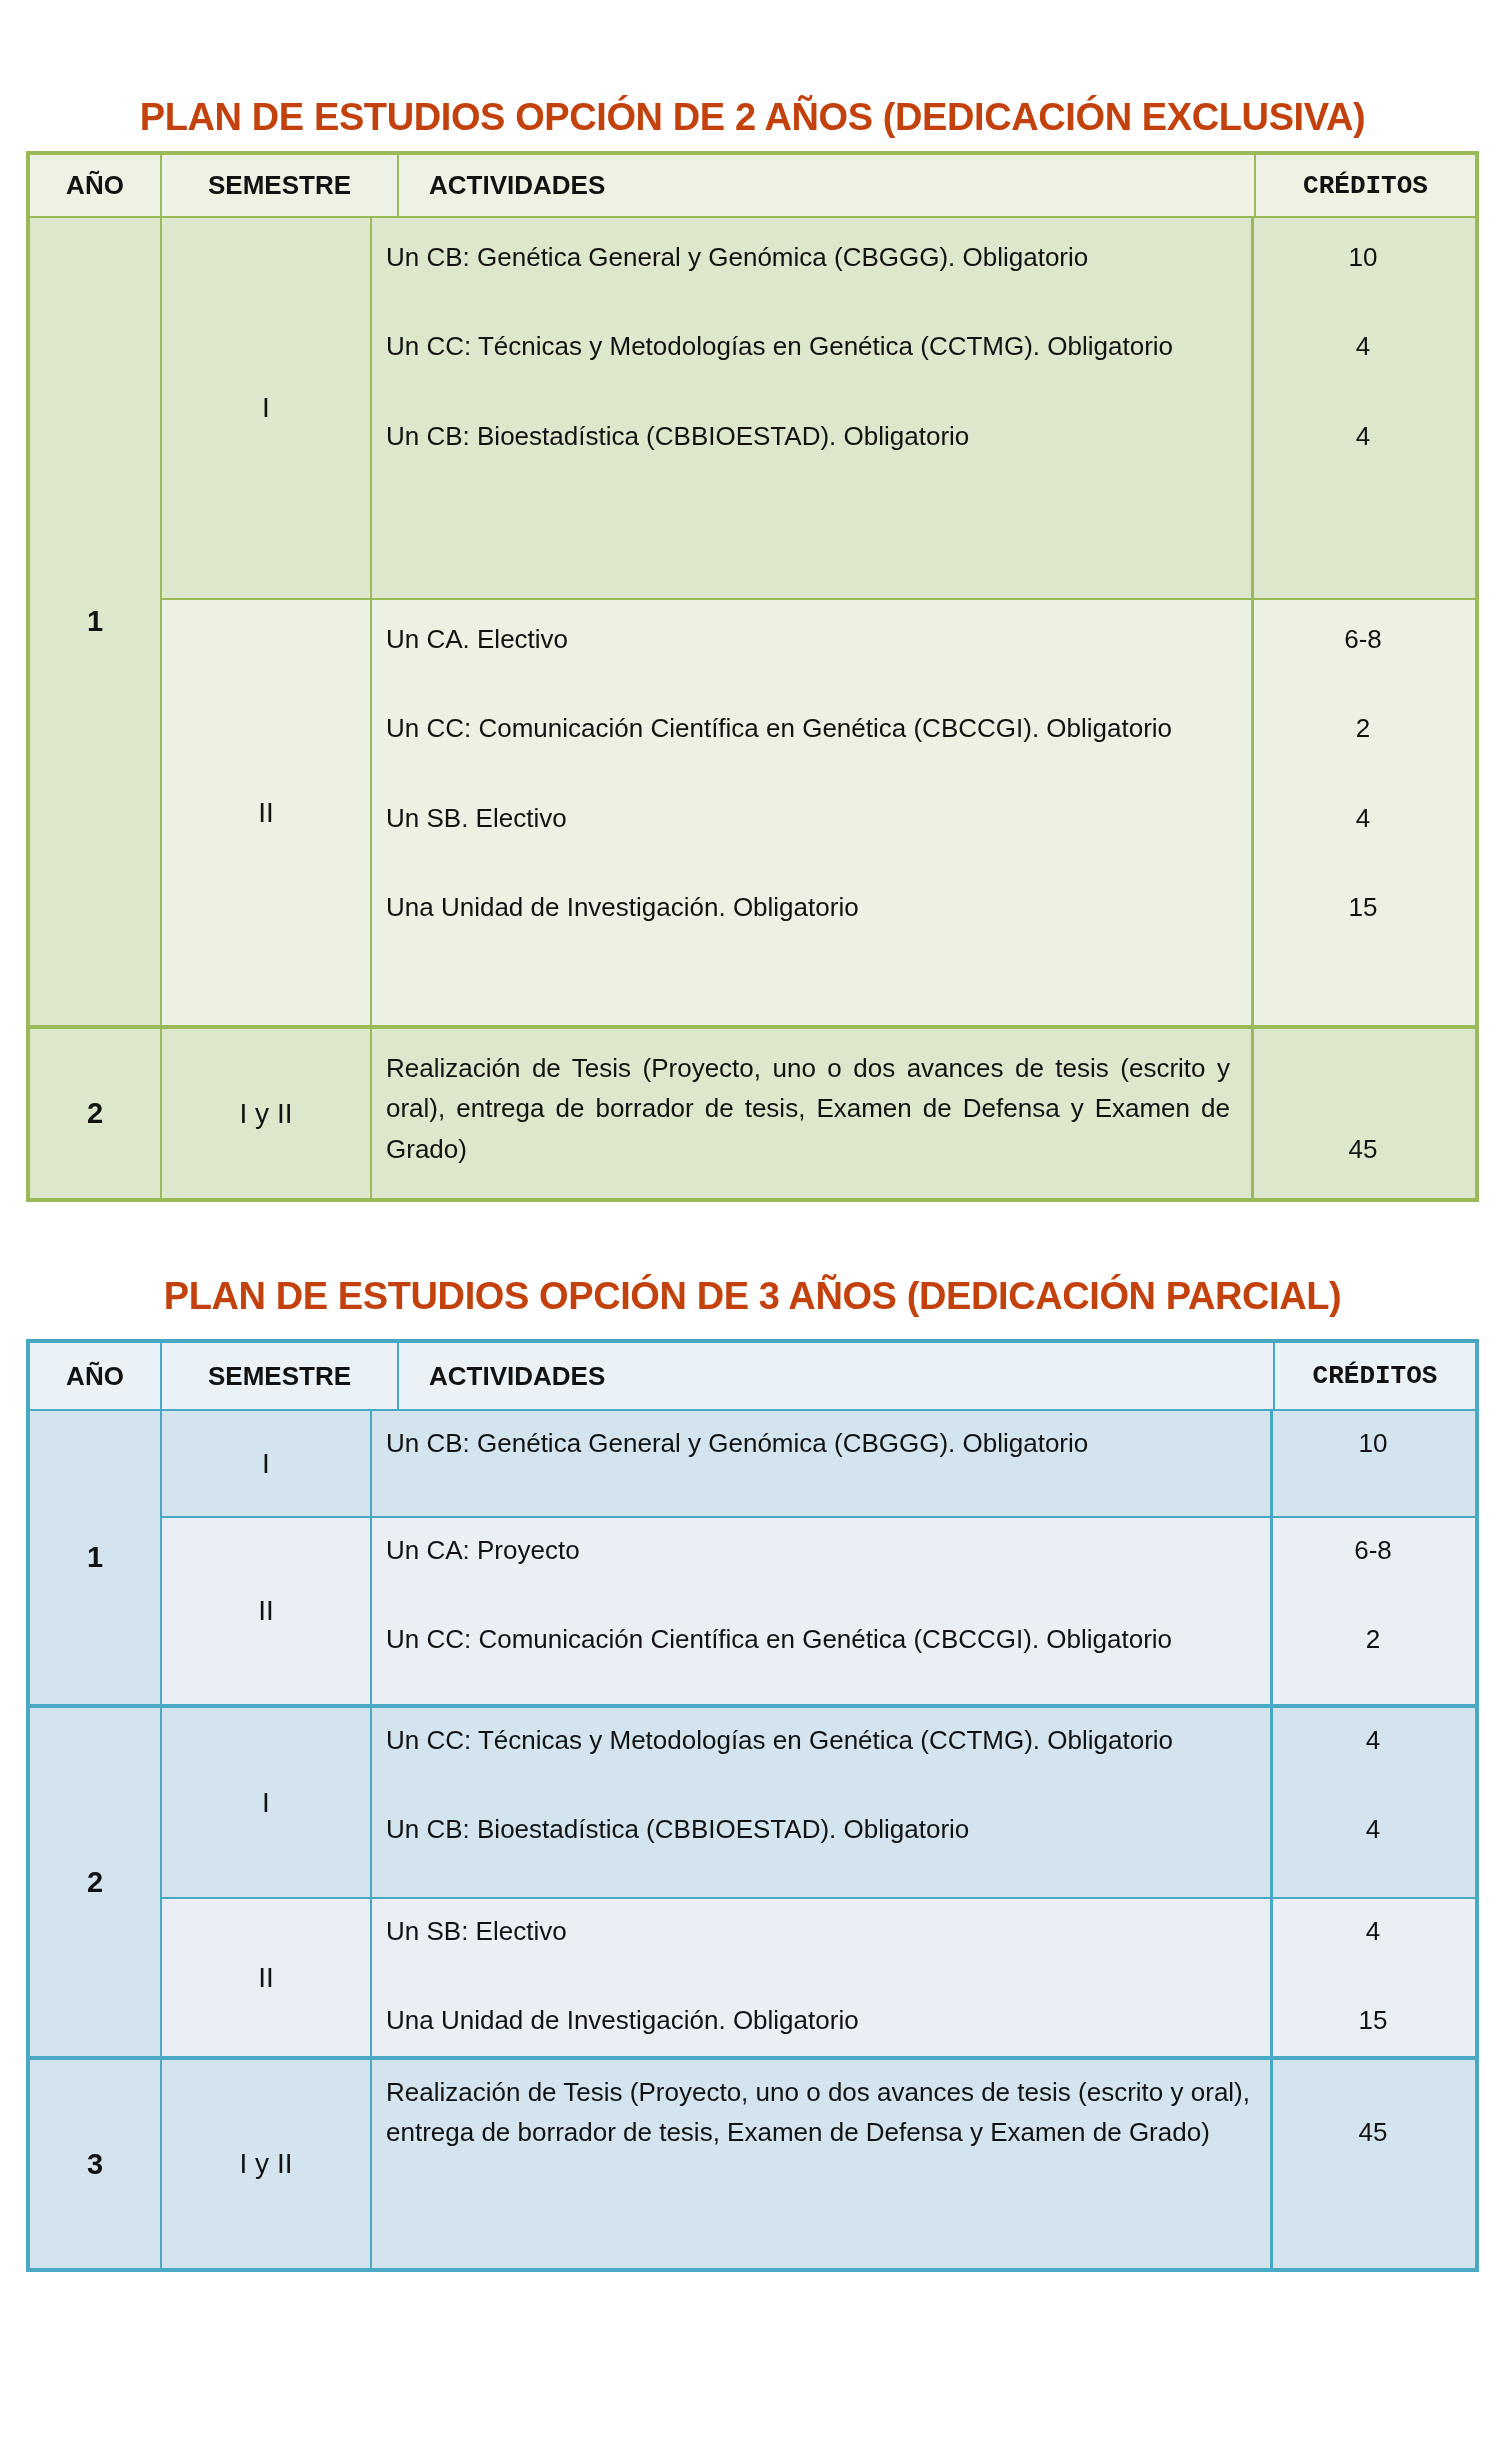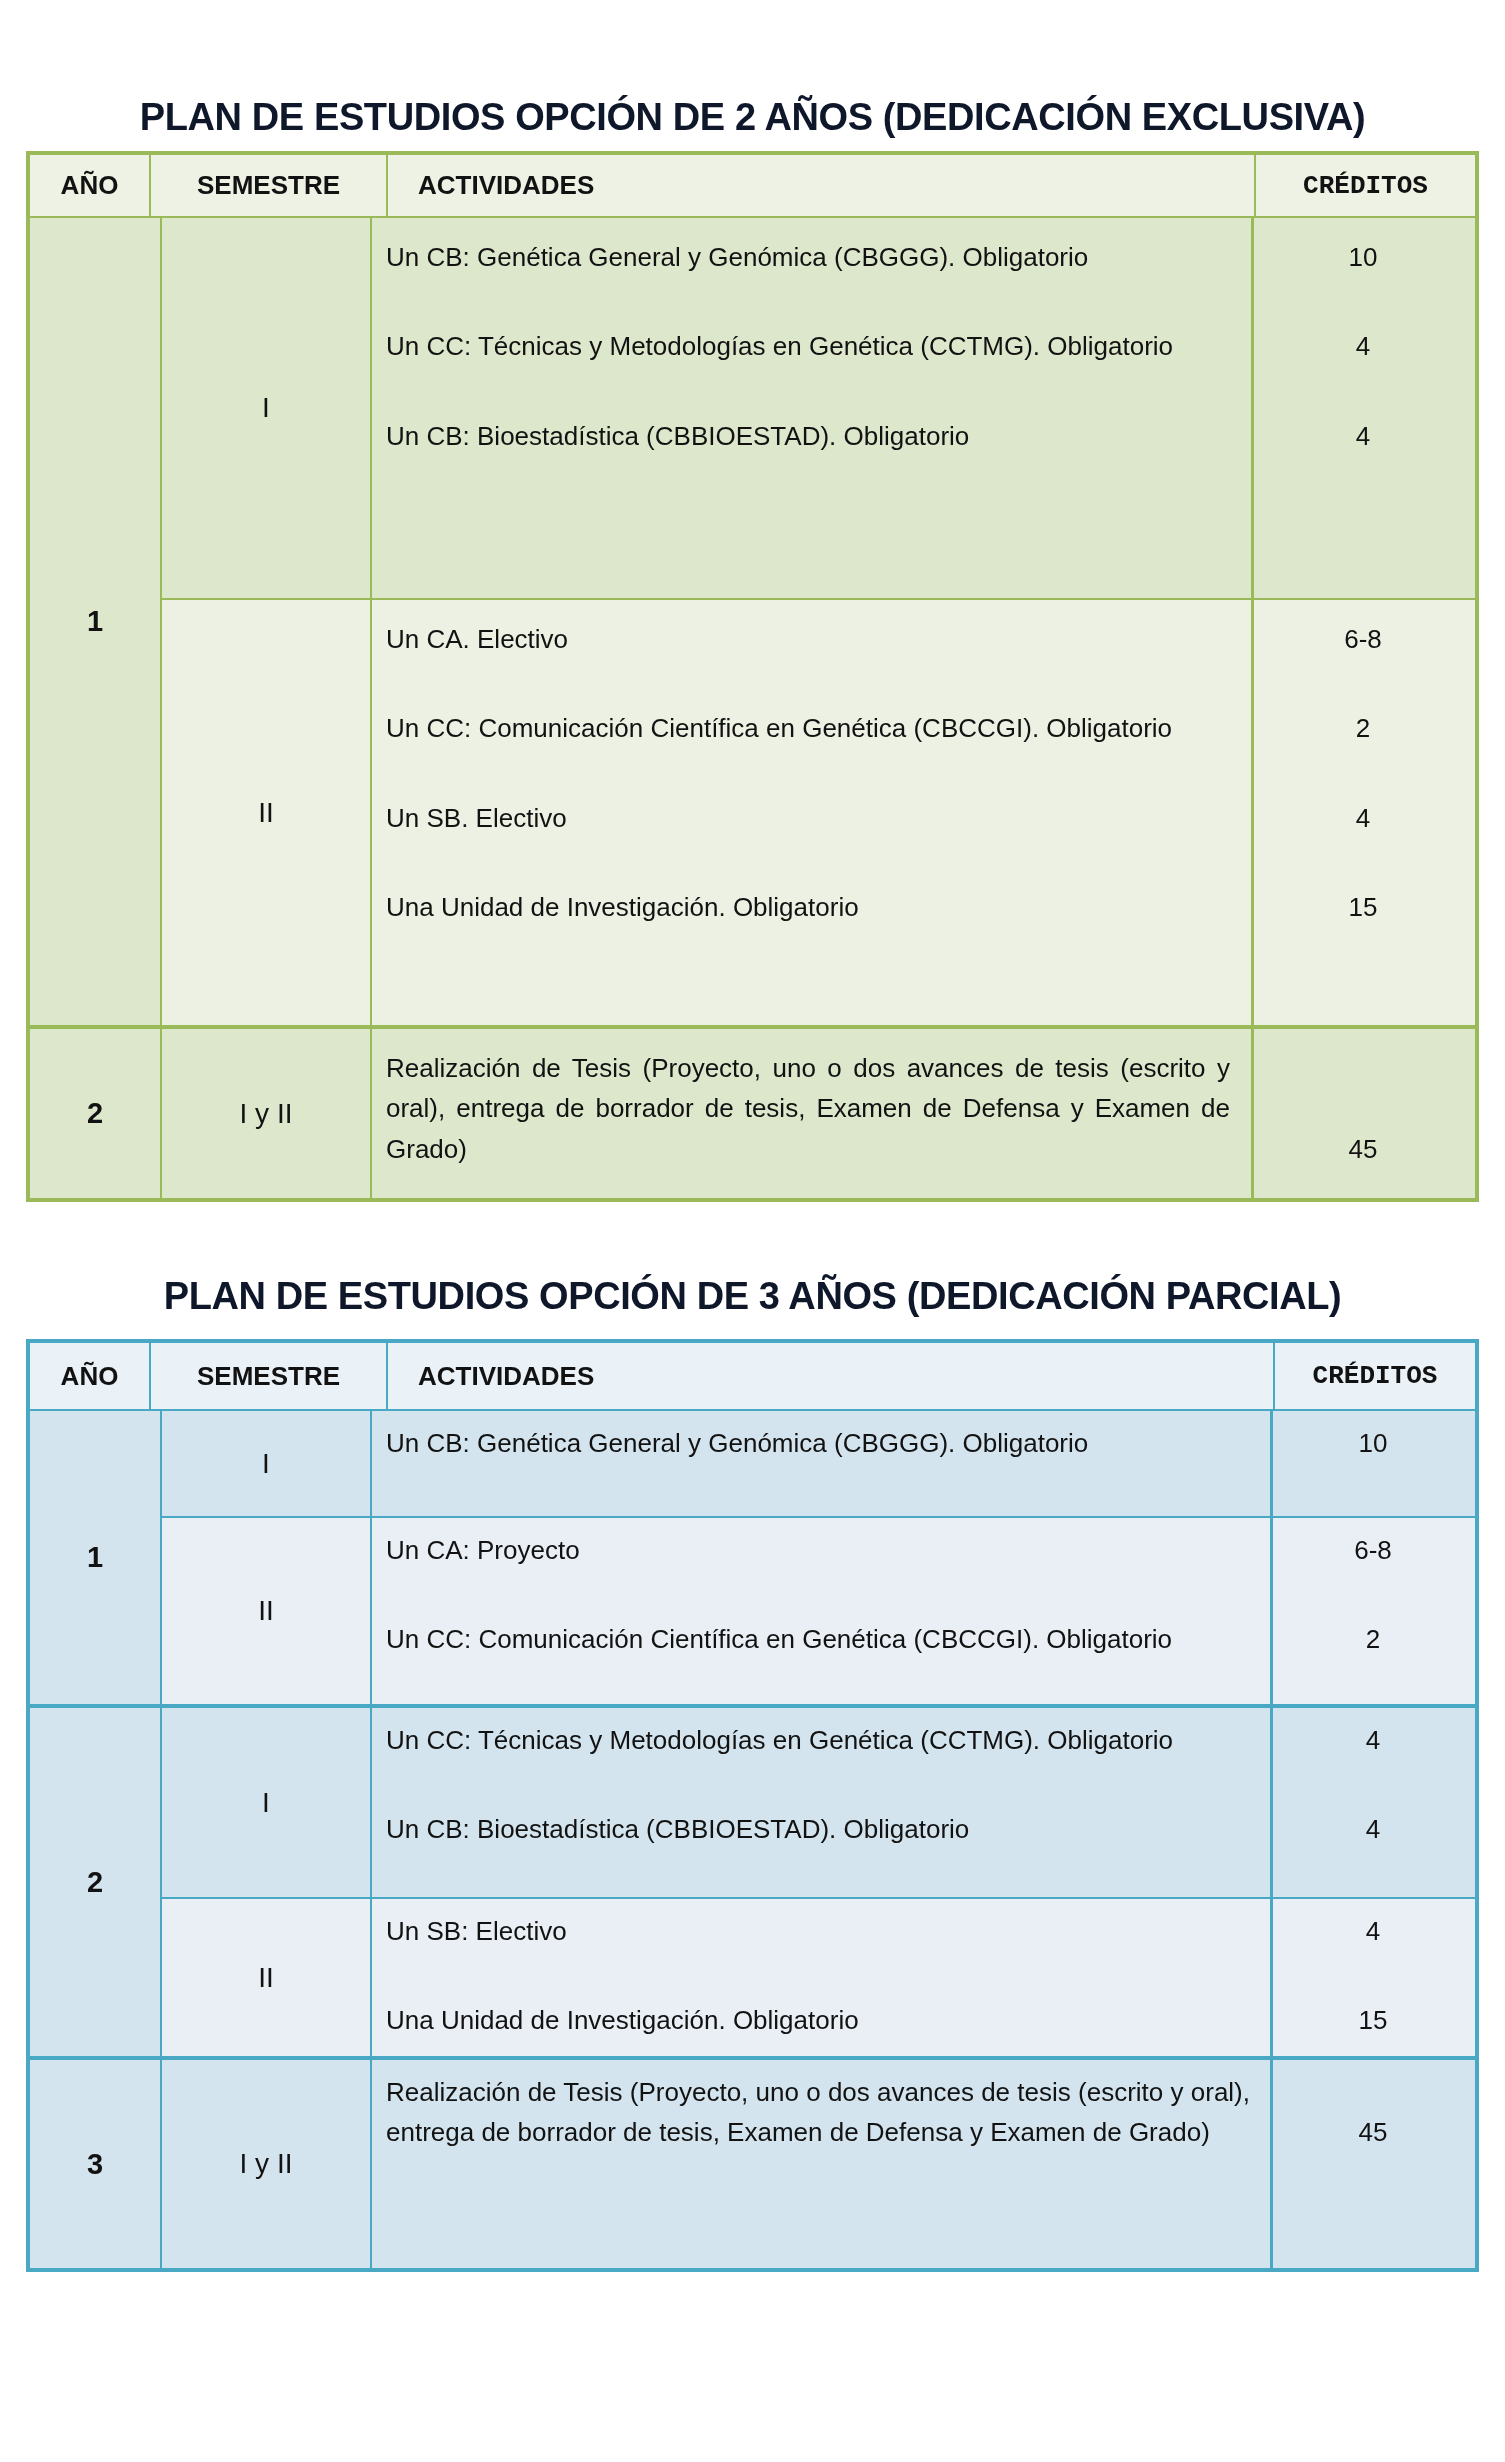--- a/index.html
+++ b/index.html
@@ -8,21 +8,21 @@
     width: 1505px; height: 2462px;
     font-family: "Liberation Sans", sans-serif;
     color: #121212;
     overflow: hidden;
   }
   .doc-title {
     text-align: center;
     font-size: 38px;
     font-weight: bold;
     letter-spacing: -0.4px;
-    color: #0f172a;
+    color: #c2410c;
     margin: 0 26px;
   }
   .doc-title.first { margin-top: 96px; margin-bottom: 12px; }
   .doc-title.second { margin-top: 73px; margin-bottom: 21px; }
 
   .plan-table { margin: 0 26px; }
   .plan-table.green { --c:#9aba59; --hbg:#eef2e4; --dark:#dde7cc; --light:#edf1e3; }
   .plan-table.blue  { --c:#49a9c4; --hbg:#eaf1f7; --dark:#d3e4ee; --light:#e9eff5; }
   .plan-table { border: 4.3px solid var(--c); }
 
@@ -31,21 +31,21 @@
     background: var(--hbg);
     border-bottom: 2.6px solid var(--c);
     min-height: 63px;
     align-items: stretch;
   }
   .blue .header-row { min-height: 68px; }
   .hc {
     display: flex; align-items: center;
     font-weight: bold; font-size: 26px;
   }
-  .h-year { width: 119px; justify-content: center; }
+  .h-year { width: 130px; justify-content: center; }
   .h-sem  { width: 237px; justify-content: center; border-left: 2.6px solid var(--c); }
   .h-act  { flex: 1; padding-left: 30px; border-left: 2.6px solid var(--c); }
   .h-cred { width: 221px; justify-content: center; border-left: 2.6px solid var(--c); font-family: Liberation Mono, monospace; }
   .blue .h-cred { width: 202px; }
 
   .year-group { display: flex; align-items: stretch; }
   .year-group + .year-group { border-top: 4.3px solid var(--c); }
 
   .year-cell {
     width: 130px;

